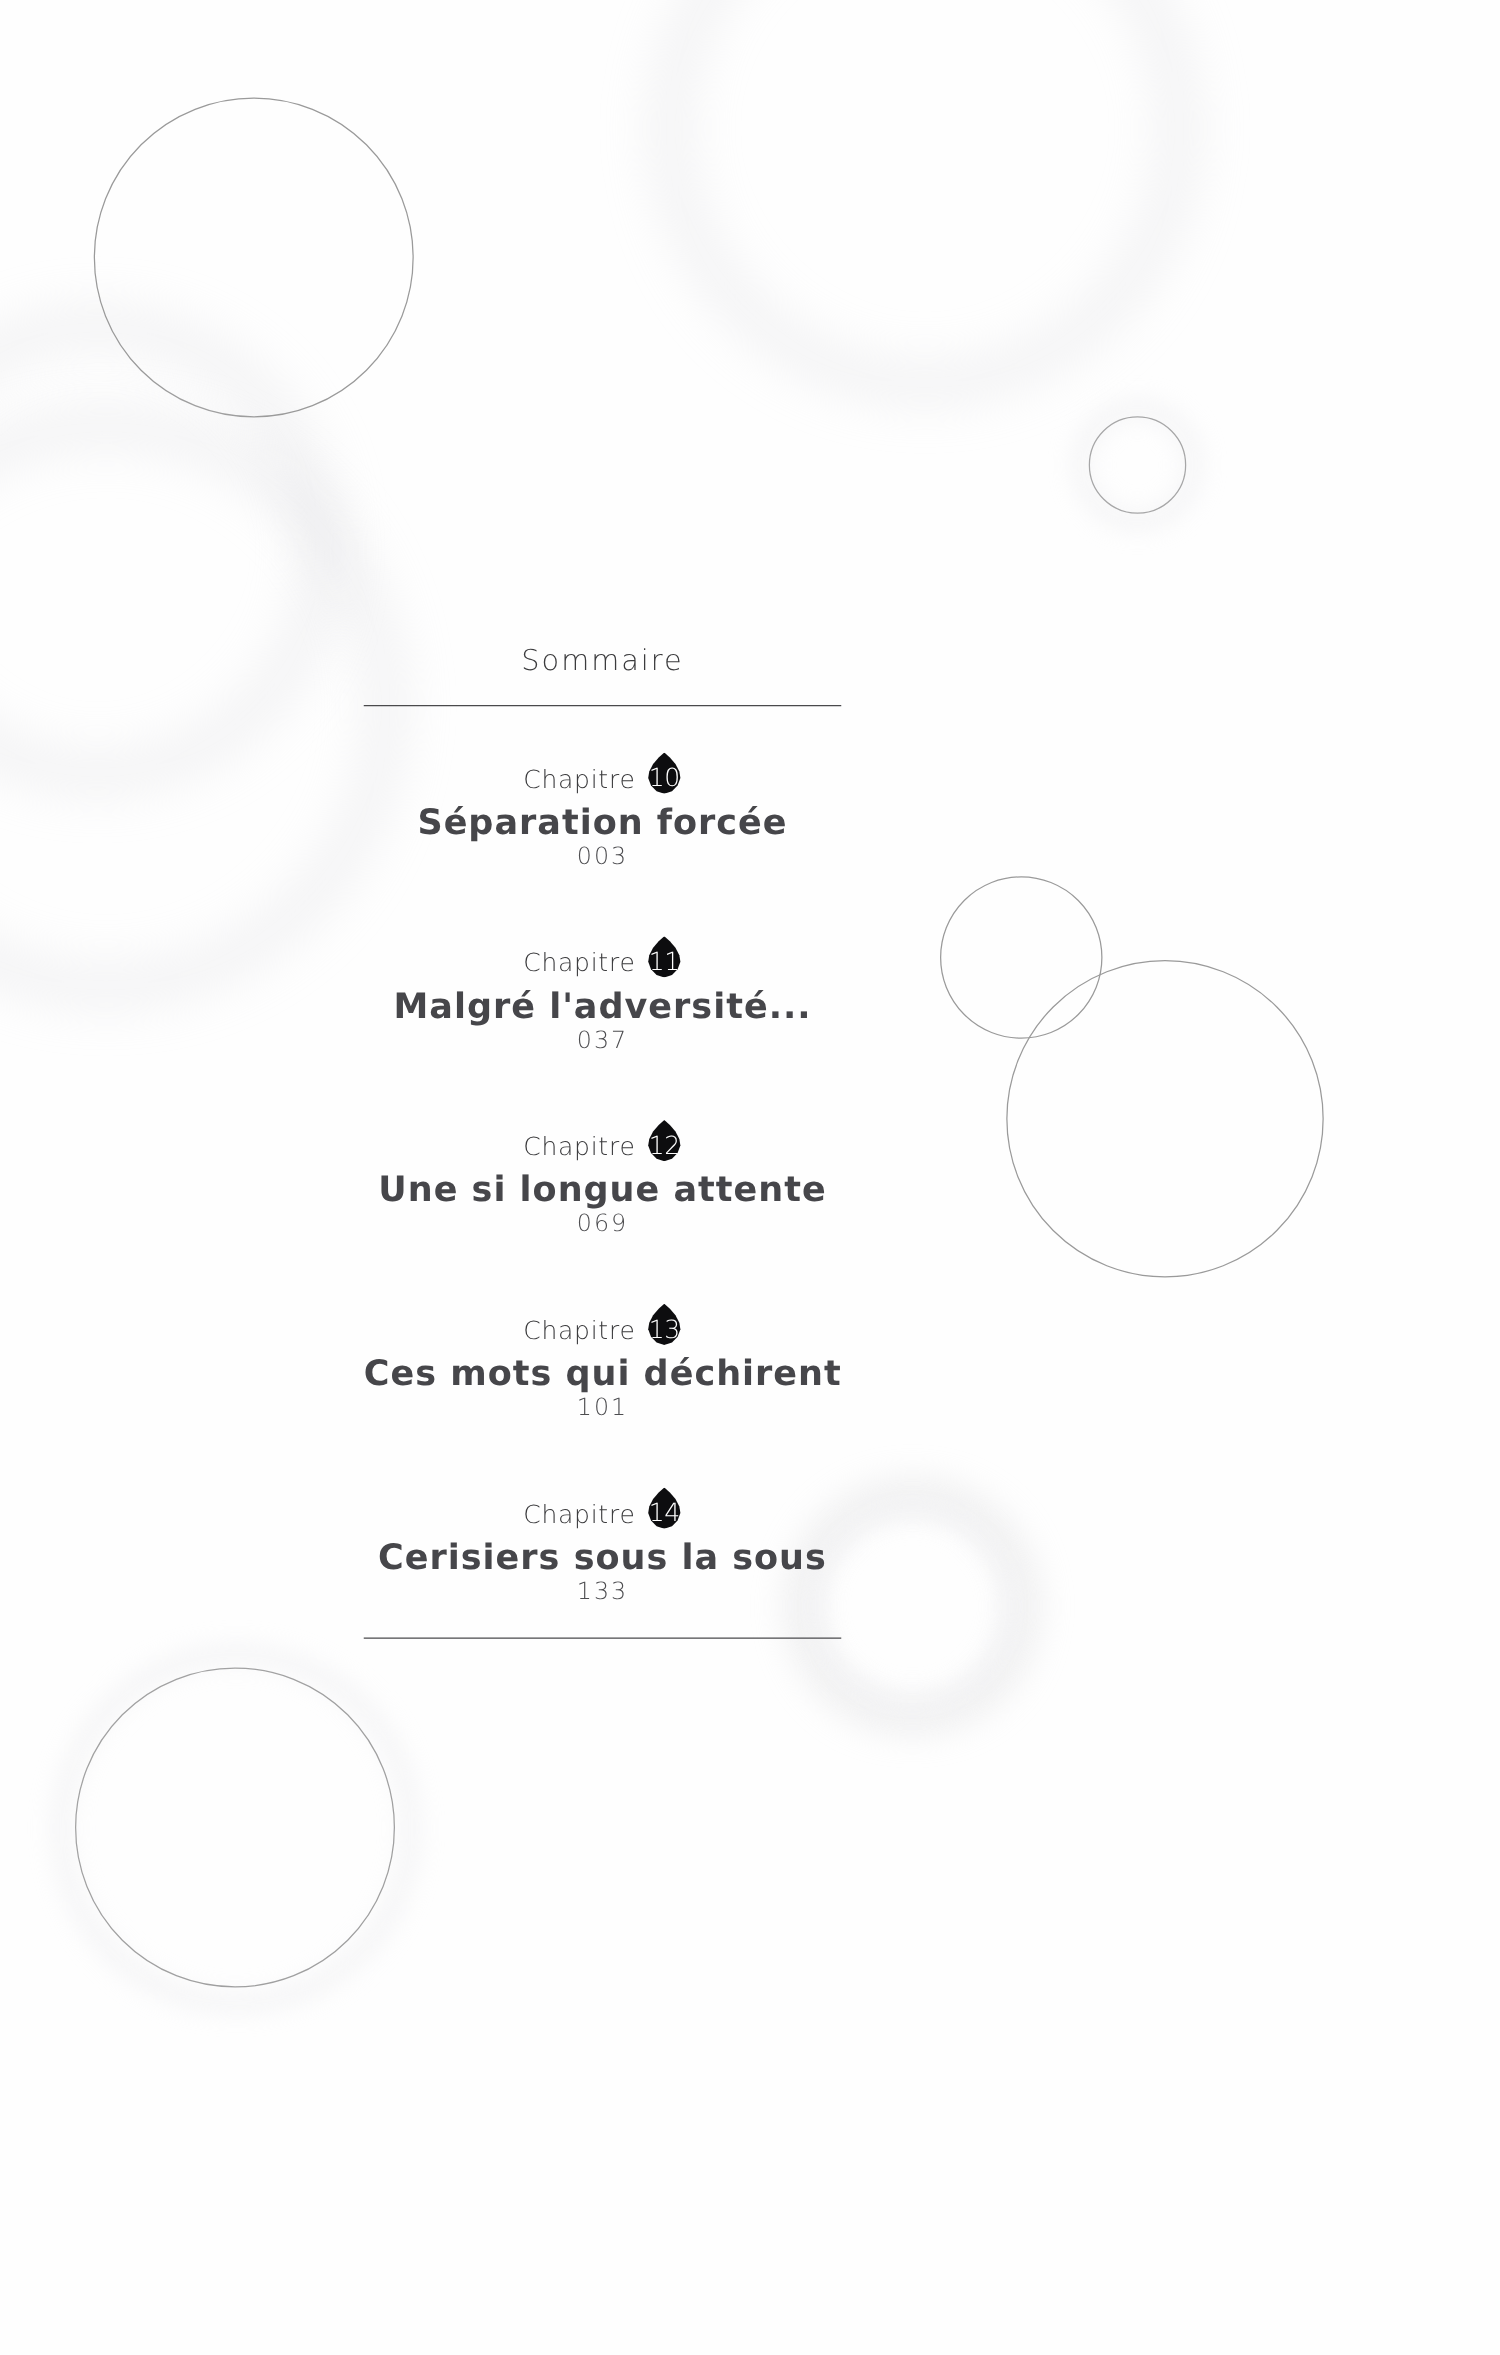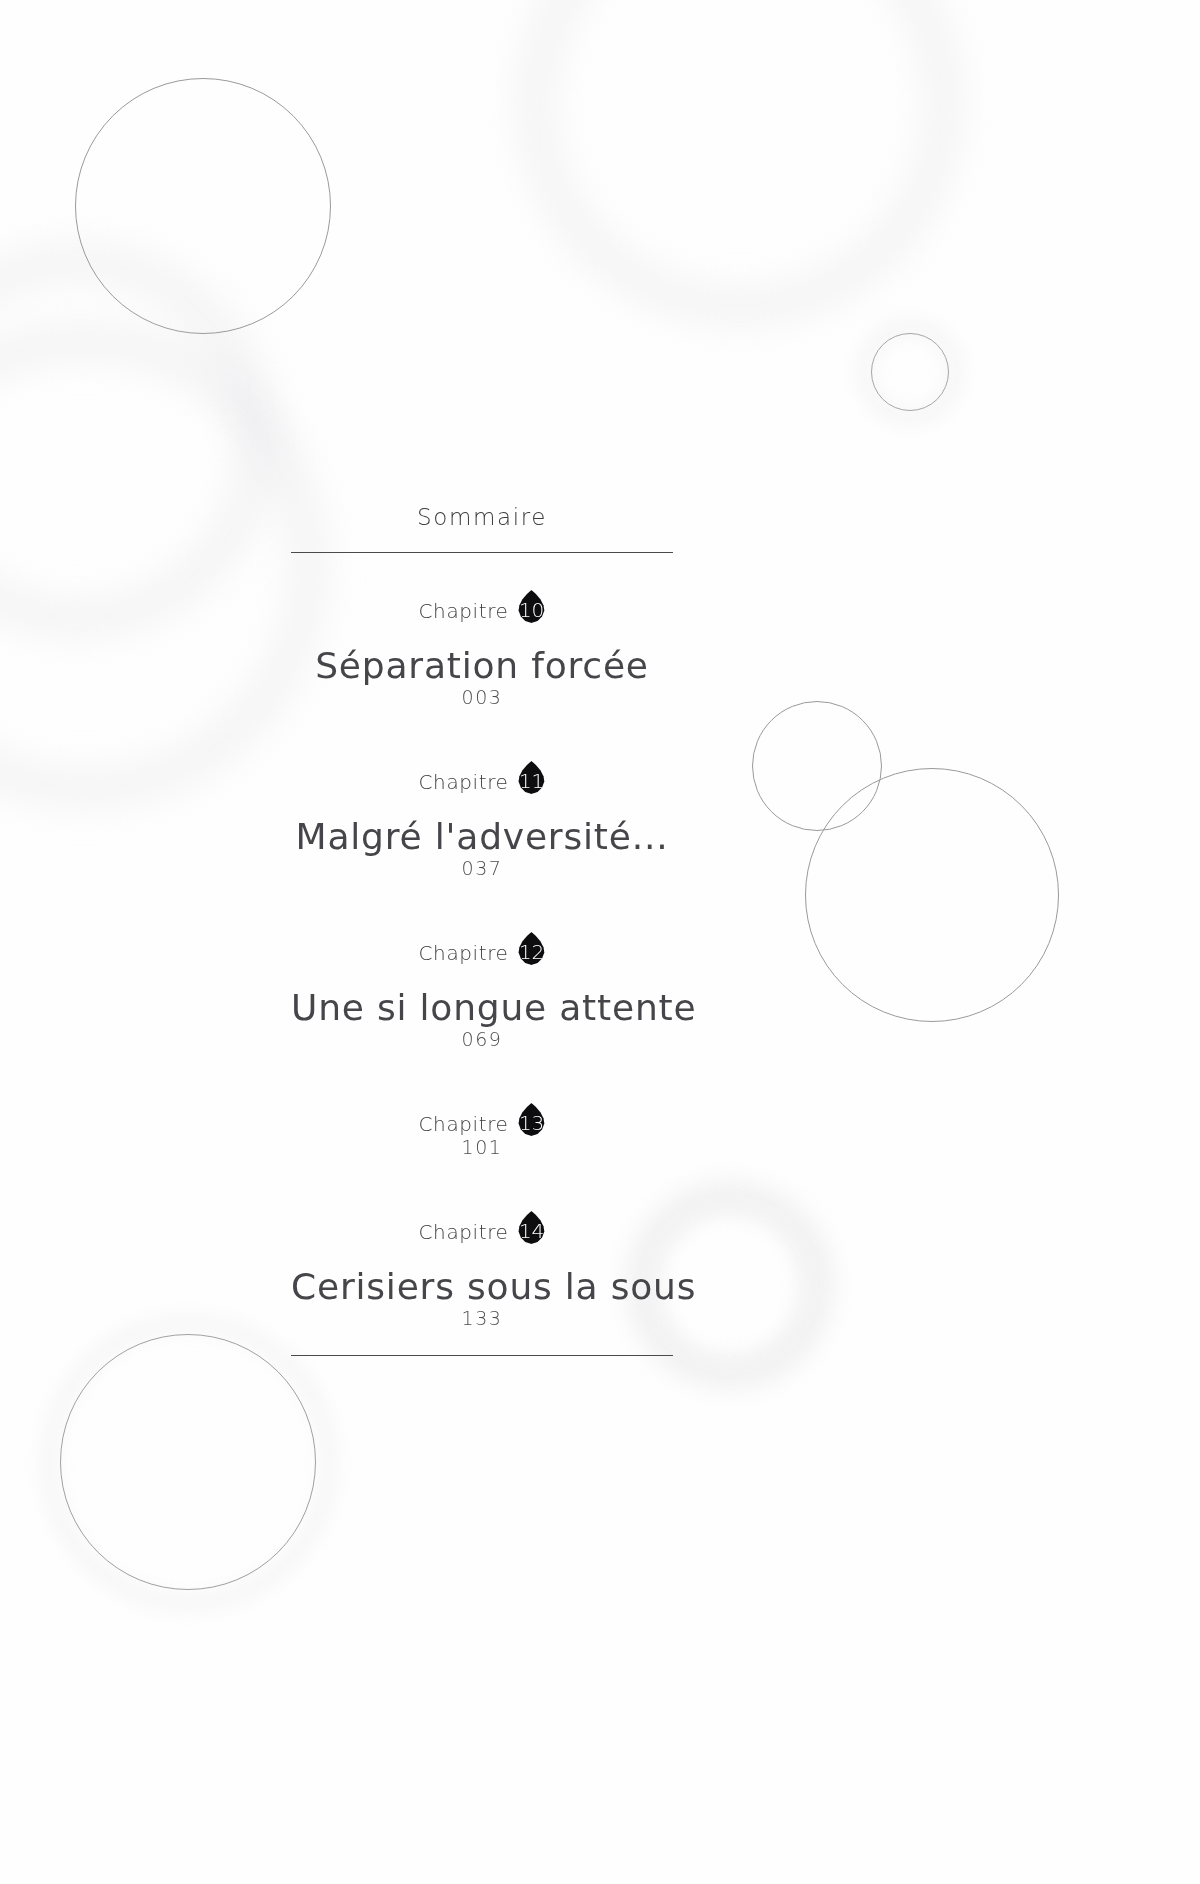--- a/index.html
+++ b/index.html
@@ -46,21 +46,21 @@
   .halo.faint {
     border-width: 10px;
     border-color: rgba(228,228,232,0.5);
     filter: blur(10px);
   }
 
   
   .toc {
     position: absolute;
     left: 291px;
-    top: 504px;
+    top: 516px;
     width: 382px;
   }
 
   .toc-title {
     text-align: center;
     font-size: 23px;
     letter-spacing: 1.6px;
     color: #3b3b3d;
     font-weight: 300;
     font-family: "DejaVu Sans", sans-serif;
@@ -129,25 +129,25 @@
     padding-top: 6px;
     box-sizing: border-box;
     color: #ffffff;
     font-size: 20px;
     font-weight: 300;
     letter-spacing: -0.3px;
     font-family: "DejaVu Sans", sans-serif;
   }
 
   .entry-title {
-    margin-top: 22px;
-    font-size: 36px;
+    margin-top: 6px;
+    font-size: 28px;
     letter-spacing: 0.8px;
     color: #46464a;
-    font-weight: 400;
+    font-weight: 700;
     white-space: nowrap;
     font-family: "DejaVu Sans", sans-serif;
   }
 
   .entry-page {
     font-size: 19px;
     letter-spacing: 1.6px;
     color: #4d4d50;
     font-weight: 300;
     font-family: "DejaVu Sans", sans-serif;
@@ -228,20 +228,21 @@
       </div>
 
       <div class="entry">
         <div class="entry-head">
           <span class="chapitre-word">Chapitre</span>
           <span class="drop">
             <span class="shape"></span>
             <span class="num">13</span>
           </span>
         </div>
+        <div class="entry-title">Ces mots qui déchirent</div>
         <div class="entry-page">101</div>
       </div>
 
       <div class="entry">
         <div class="entry-head">
           <span class="chapitre-word">Chapitre</span>
           <span class="drop">
             <span class="shape"></span>
             <span class="num">14</span>
           </span>

